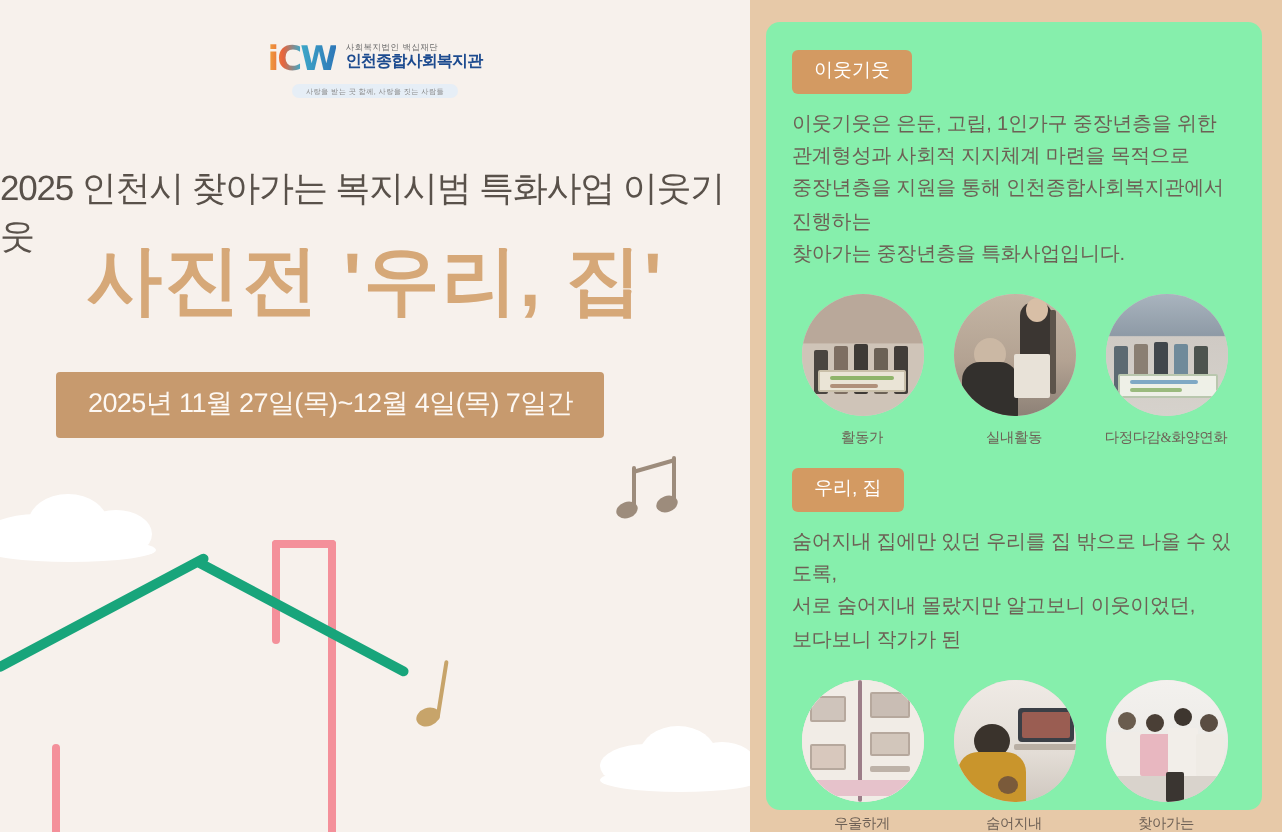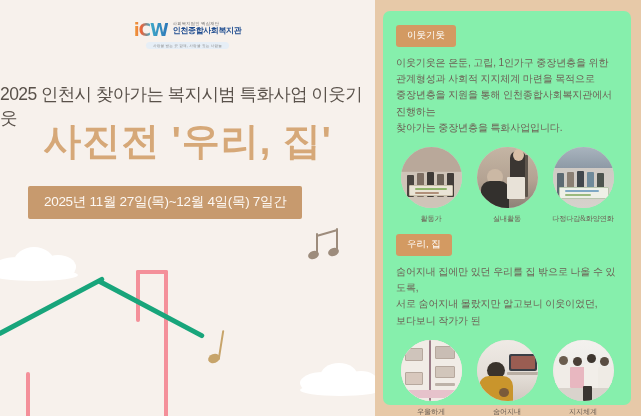--- a/index.html
+++ b/index.html
@@ -275,21 +275,21 @@
                 <span style="left:34px; top:14px; width:9px;  height:9px;  background:#3e362f; border-radius:50%;"></span>
                 <span style="left:47px; top:17px; width:9px;  height:9px;  background:#5a4d42; border-radius:50%;"></span>
                 <span style="left:2px;  top:26px; width:16px; height:22px; background:#f0ece7;"></span>
                 <span style="left:17px; top:27px; width:15px; height:21px; background:#e8b7c0;"></span>
                 <span style="left:31px; top:24px; width:15px; height:24px; background:#f2eee9;"></span>
                 <span style="left:45px; top:27px; width:14px; height:21px; background:#efebe5;"></span>
                 <span style="left:0px;  top:48px; width:61px; height:13px; background:#d9d3cc;"></span>
                 <span style="left:30px; top:46px; width:9px;  height:15px; background:#3a3531;"></span>
               </div>
             </div>
-            <div class="caption">지지체계</div>
+            <div class="caption">찾아가는</div>
           </div>
         </div>
       </div>
 
     </div>
   </div>
 
 </div>
 
 </body></html>

